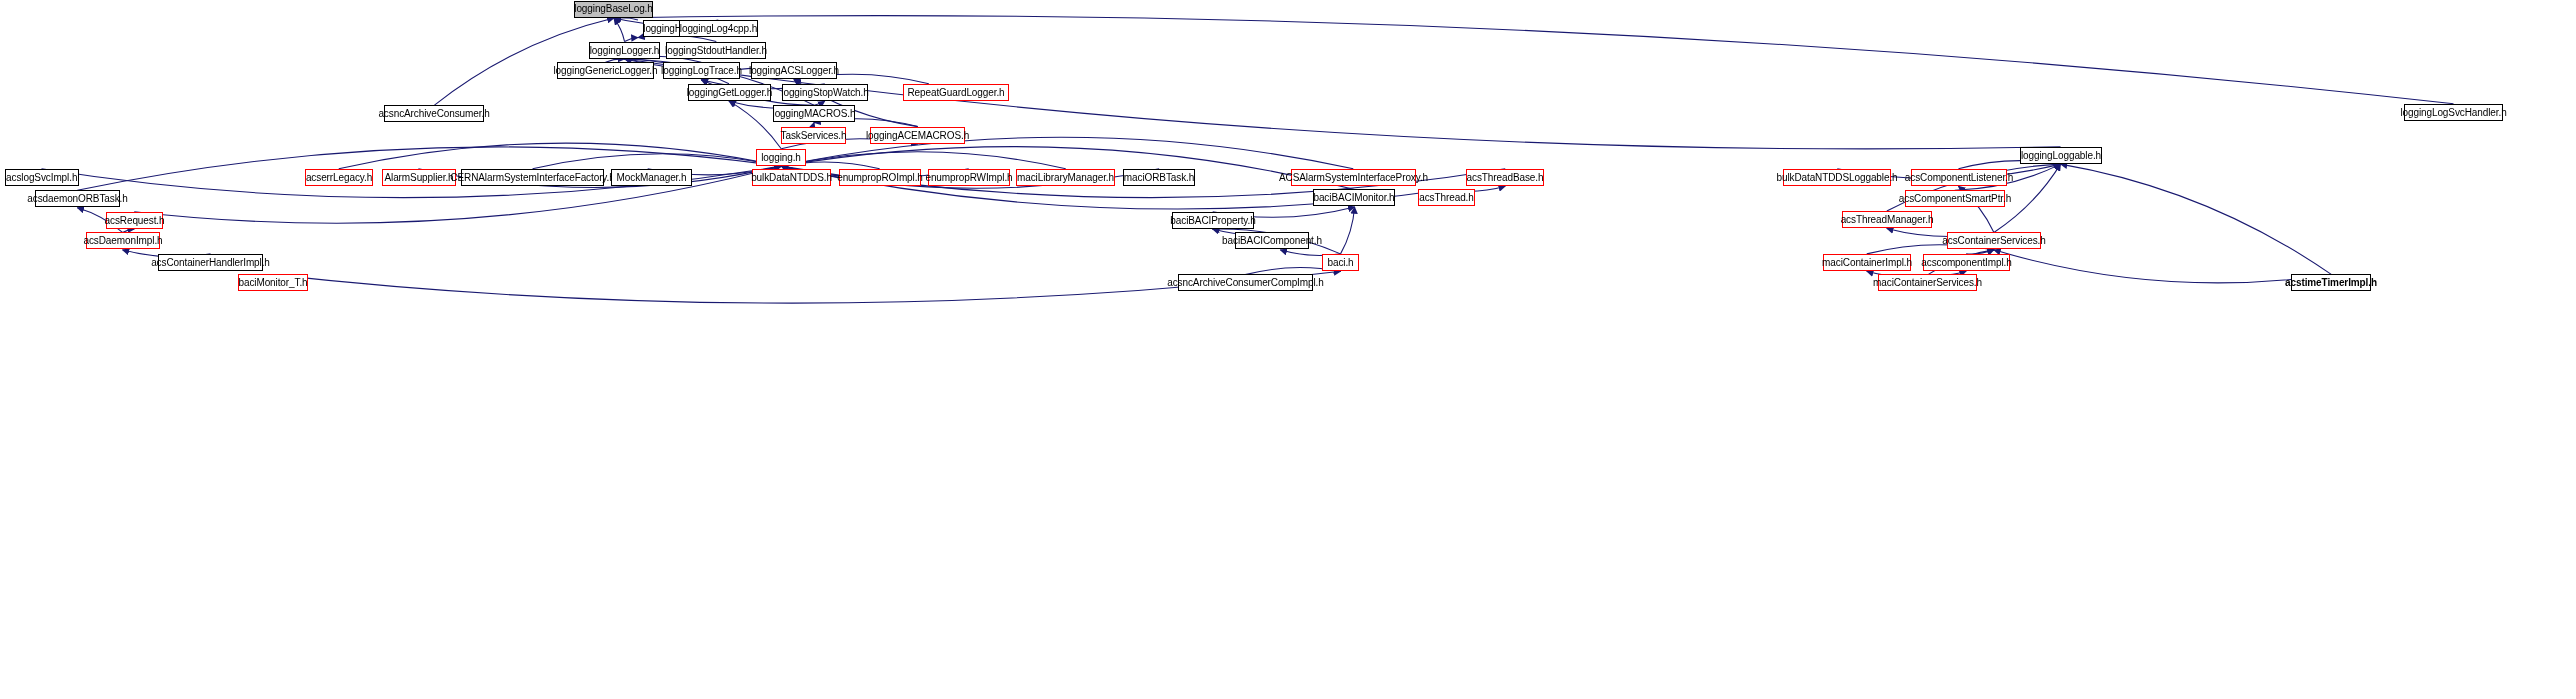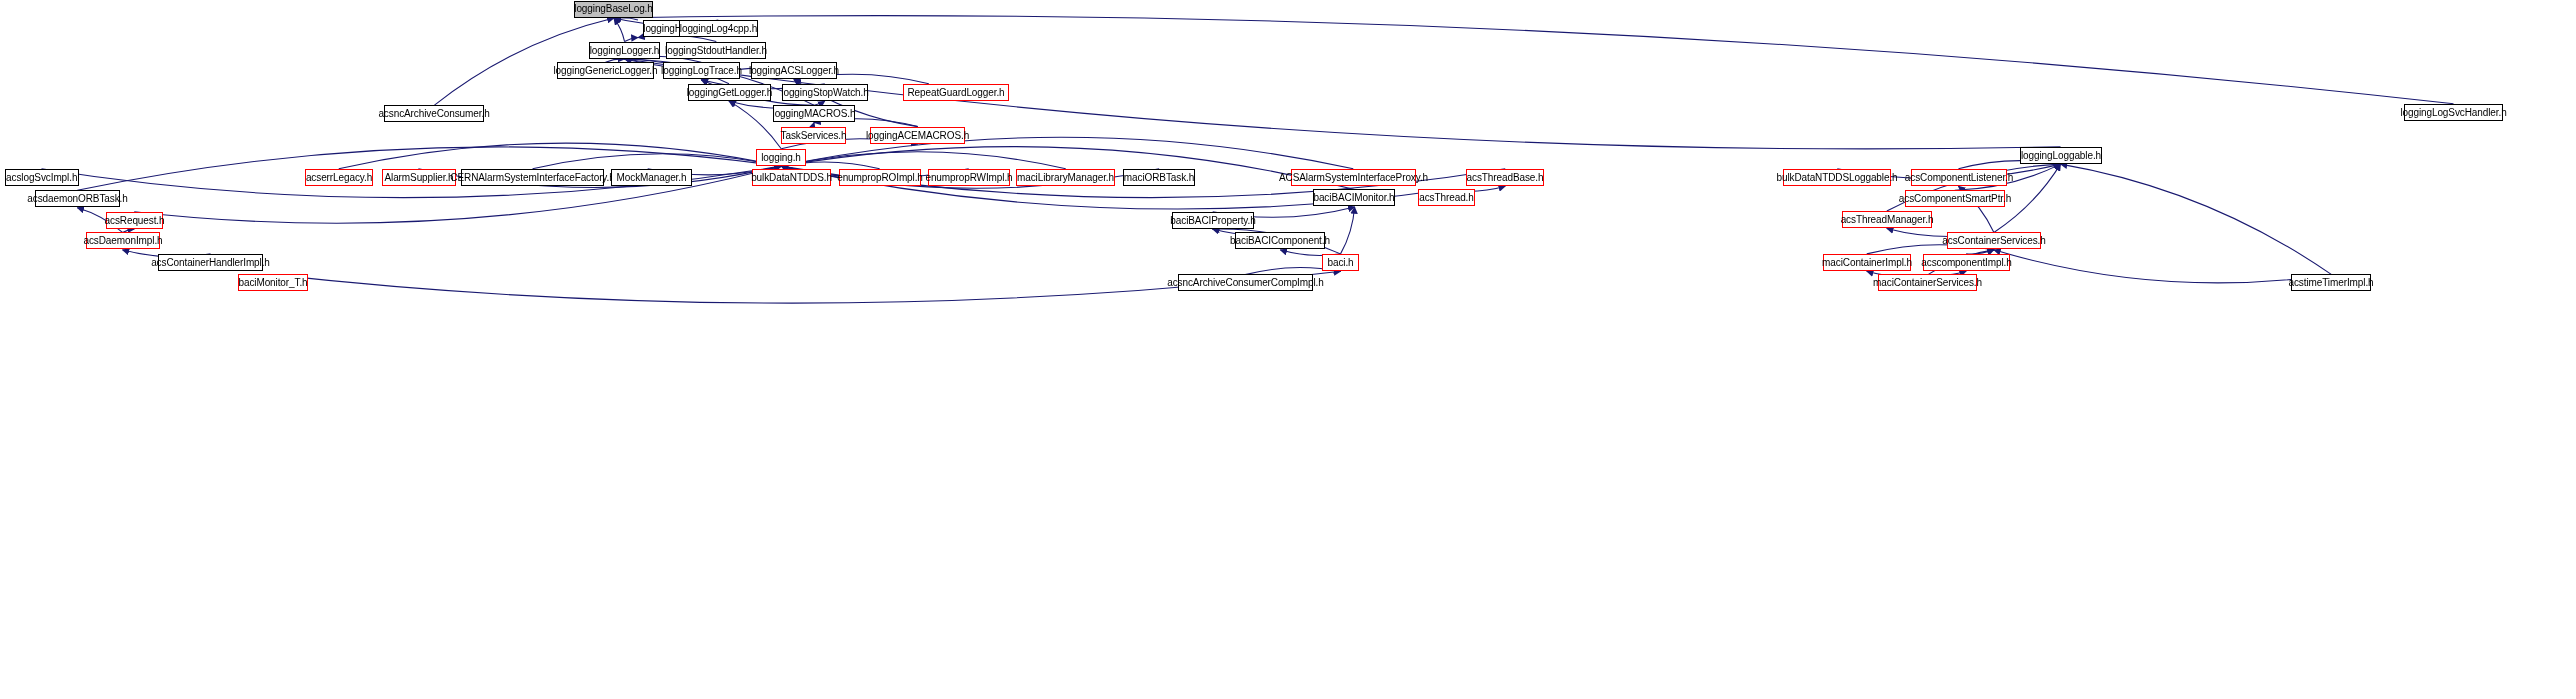--- a/index.html
+++ b/index.html
@@ -241,21 +241,21 @@
       </div>
       <div class="node" style="left: 1172px; top: 212px; width: 82px;">
         <span class="node-label">baciBACIProperty.h</span>
       </div>
       <div class="node red" style="left: 1842px; top: 211px; width: 90px;">
         <span class="node-label">acsThreadManager.h</span>
       </div>
       <div class="node red" style="left: 86px; top: 232px; width: 74px;">
         <span class="node-label">acsDaemonImpl.h</span>
       </div>
-      <div class="node" style="left: 1235px; top: 232px; width: 90px;">
+      <div class="node" style="left: 1235px; top: 232px; width: 74px;">
         <span class="node-label">baciBACIComponent.h</span>
       </div>
       <div class="node red" style="left: 1947px; top: 232px; width: 94px; text-align: center;">
         <span class="node-label">acsContainerServices.h</span>
       </div>
       <div class="node" style="left: 158px; top: 254px; width: 105px;">
         <span class="node-label">acsContainerHandlerImpl.h</span>
       </div>
       <div class="node red" style="left: 1322px; top: 254px; width: 37px;">
         <span class="node-label">baci.h</span>
@@ -268,18 +268,18 @@
       </div>
       <div class="node red" style="left: 238px; top: 274px; width: 70px;">
         <span class="node-label">baciMonitor_T.h</span>
       </div>
       <div class="node" style="left: 1178px; top: 274px; width: 135px;">
         <span class="node-label">acsncArchiveConsumerCompImpl.h</span>
       </div>
       <div class="node red" style="left: 1878px; top: 274px; width: 99px;">
         <span class="node-label">maciContainerServices.h</span>
       </div>
-      <div class="node" style="left: 2291px; top: 274px; width: 80px;">
+      <div class="node" style="left: 2291px; top: 274px; width: 80px; font-weight: bold;">
         <span class="node-label">acstimeTimerImpl.h</span>
       </div>
     </div>
 </div>
 
 
 </body></html>

